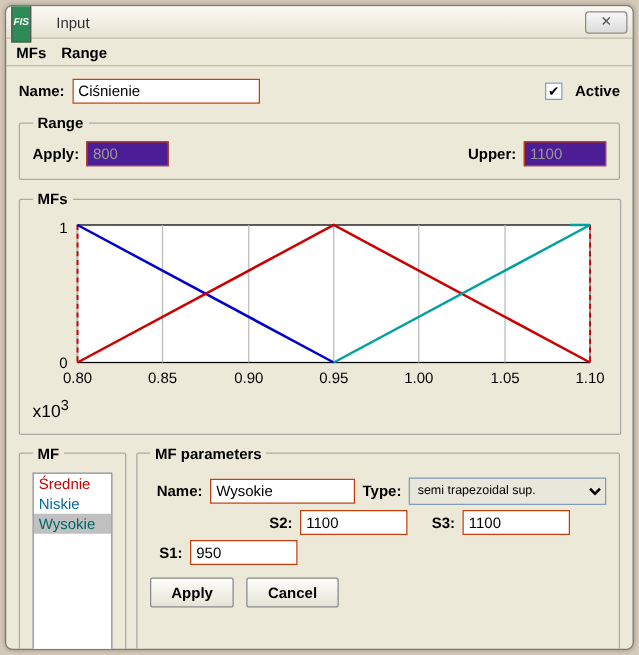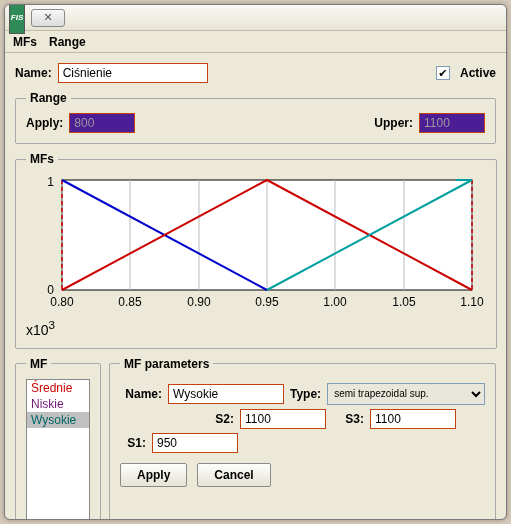--- a/index.html
+++ b/index.html
@@ -32,21 +32,21 @@
     align-items: center;
     padding: 0 4px;
   }
   .titlebar .appicon {
     width: 16px; height: 32px;
     background: #2e8b57;
     border: 1px solid #555;
     font-size: 8px;
     color: #fff;
     display: flex; align-items: center; justify-content: center;
-    margin-right: 6px;
+    margin-right: 20px;
     font-style: italic;
     font-weight: bold;
   }
   .titlebar .title { flex: 1; color: #333; }
   .titlebar .closebtn {
     width: 34px; height: 18px;
     background: linear-gradient(#f7f7f7,#dcdcdc);
     border: 1px solid #8a8a8a;
     border-radius: 3px;
     display: flex; align-items: center; justify-content: center;
@@ -103,21 +103,21 @@
   .bottom-row { display: flex; gap: 8px; }
   .mf-list-fs { width: 86px; }
   .mf-list {
     border: 1px solid #888;
     background: #fff;
     height: 148px;
     overflow: hidden;
   }
   .mf-list div { padding: 1px 4px; }
   .mf-list .srednie { color: #cc0000; }
-  .mf-list .niskie { color: #701a75; }
+  .mf-list .niskie { color: #0369a1; }
   .mf-list .wysokie { color: #006666; background: #c0c0c0; }
   .mfparams { flex: 1; }
   .param-row { display: flex; align-items: center; gap: 6px; margin: 4px 0; }
   .param-row .lbl { font-weight: bold; text-align: right; }
   select.combo {
     height: 22px;
     border: 1px solid #7f9db9;
     background: #e9e7db;
     font-family: inherit;
     font-size: 10px;
@@ -135,20 +135,21 @@
     cursor: default;
   }
   .btn-row { display:flex; gap: 10px; justify-content: flex-start; margin-top: 10px;}
 </style>
 </head>
 <body>
 
 <div class="window">
   <div class="titlebar">
     <div class="appicon">FIS</div>
+    <div class="title">Input</div>
     <div class="closebtn">
       <span>✕</span>
     </div>
   </div>
 
   <div class="menubar">
     <span>MFs</span>
     <span>Range</span>
   </div>
 

